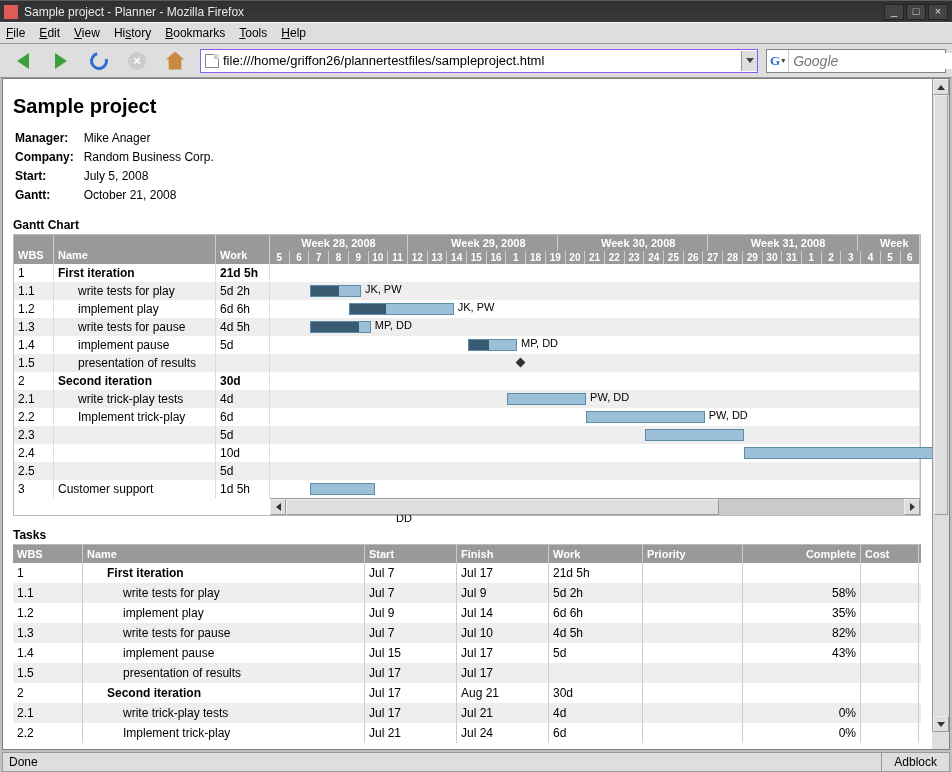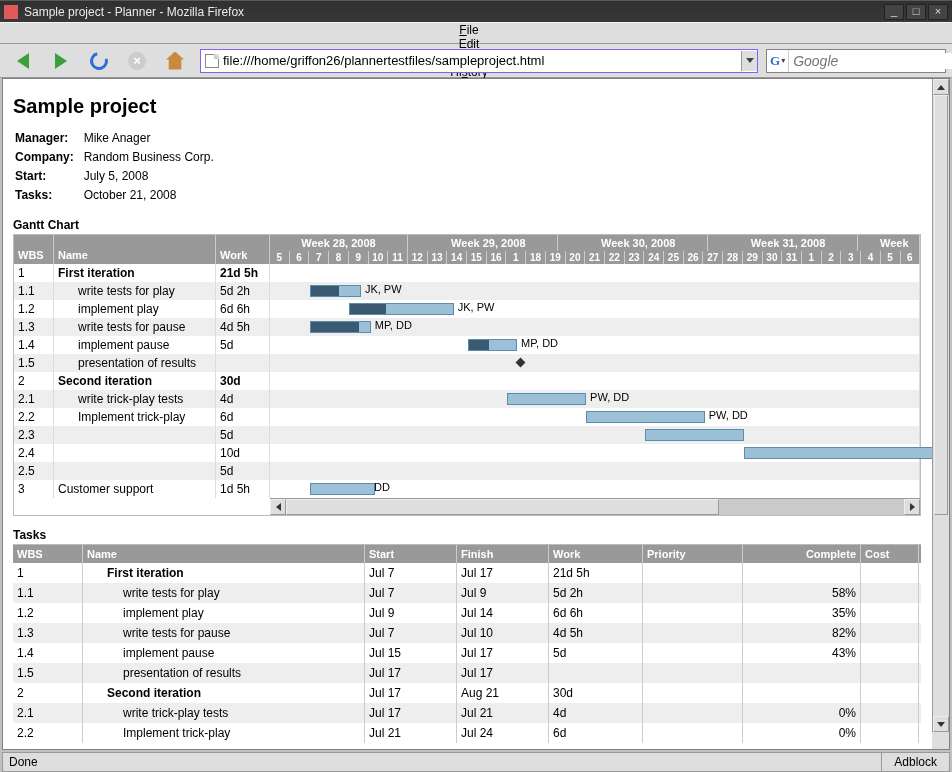--- a/index.html
+++ b/index.html
@@ -1,21 +1,21 @@
 <!DOCTYPE html>
 <html><head>
 <meta charset="utf-8">
 <style>
 * { box-sizing: border-box; margin: 0; padding: 0; }
 body { font-family: "Helvetica", Arial, sans-serif; font-size: 12px; background: #c0c0c0; width: 952px; height: 772px; overflow: hidden; position: relative; }
 .titlebar { background: linear-gradient(to bottom, #303030, #383838); color: #eaeaea; height: 22px; display: flex; align-items: center; padding: 0 4px; border-top: 1px solid #5a5a5a; }
 .titlebar .ticon { width: 14px; height: 14px; background: #e05a5a; margin-right: 6px; }
 .titlebar .title { flex: 1; font-size: 12px; }
 .titlebar .wbtn { width: 20px; height: 16px; border: 1px solid #222; background: #444; color: #ddd; margin-left: 2px; display: inline-flex; align-items: center; justify-content: center; font-size: 11px; line-height: 1; }
-.menubar { background: #dedede; height: 22px; display: flex; align-items: center; padding: 0 6px; border-bottom: 1px solid #999; border-top: 1px solid #f4f4f4; flex-direction: column; }
+.menubar { background: #dedede; height: 22px; display: flex; align-items: center; padding: 0 6px; border-bottom: 1px solid #999; border-top: 1px solid #f4f4f4; }
 .menubar span { margin-right: 14px; font-size: 12px; color: #000; }
 .menubar u { text-decoration: underline; }
 .toolbar { background: #dedede; height: 34px; display: flex; align-items: center; padding: 0 6px; gap: 4px; border-bottom: 1px solid #999; }
 .navbtn { width: 34px; height: 26px; display: inline-flex; align-items: center; justify-content: center; border: 1px solid transparent; border-radius: 3px; }
 .arrow-l { width: 0; height: 0; border-top: 8px solid transparent; border-bottom: 8px solid transparent; border-right: 12px solid #3c9f3c; }
 .arrow-r { width: 0; height: 0; border-top: 8px solid transparent; border-bottom: 8px solid transparent; border-left: 12px solid #3c9f3c; }
 .reload { width: 18px; height: 18px; border: 3px solid #2a6fd6; border-top-color: transparent; border-radius: 50%; transform: rotate(30deg); }
 .stop { width: 18px; height: 18px; border-radius: 50%; background: #ccc; color: #fff; display: flex; align-items: center; justify-content: center; font-weight: bold; font-size: 13px; }
 .home { width: 18px; height: 18px; background: #c78a3f; clip-path: polygon(50% 0, 100% 45%, 85% 45%, 85% 100%, 15% 100%, 15% 45%, 0 45%); }
 .urlbar { flex: 1; height: 24px; background: #fff; border: 1px solid #8b5cf6; display: flex; align-items: center; margin: 0 4px; }
@@ -160,21 +160,21 @@
           </tr>
       <tr>
             <td>Company:</td>
             <td>Random Business Corp.</td>
           </tr>
       <tr>
             <td>Start:</td>
             <td>July 5, 2008</td>
           </tr>
       <tr>
-            <td>Tasks:</td>
+            <td>Gantt:</td>
             <td>October 21, 2008</td>
           </tr>
     </tbody>
       </table>
 
     <div class="section-title">Gantt Chart</div>
     <div class="gantt">
       <div class="ghead">
         <div class="col-wbs" style="display:flex;align-items:flex-end">WBS</div>
         <div class="col-name" style="display:flex;align-items:flex-end">Name</div>
@@ -328,21 +328,21 @@
             <div class="col-name indent1"></div>
             <div class="col-work">5d</div>
             <div class="barzone"></div>
           </div>
           <div class="grow">
             <div class="col-wbs">3</div>
             <div class="col-name">Customer support</div>
             <div class="col-work">1d 5h</div>
             <div class="barzone">
               <div class="bar" style="left: 39.5152px; width: 65.2px;"></div>
-              <div class="barlabel" style="left: 104px;">DD</div>
+              <div class="barlabel" style="left: 126px; margin-top: 31px;">DD</div>
             </div>
           </div>
         </div>
       <div class="hscroll">
         <div class="btn l"></div>
         <div class="track">
             <div class="hthumb"></div>
           </div>
         <div class="btn r"></div>
       </div>

